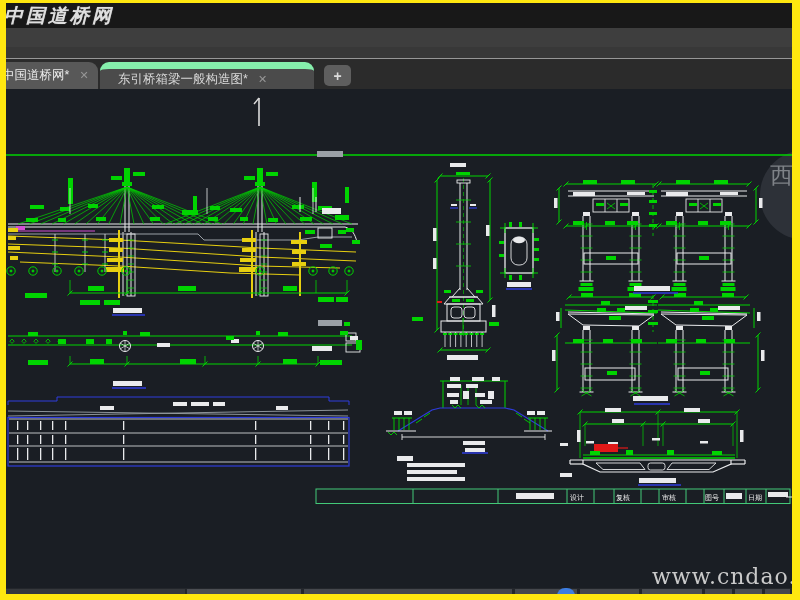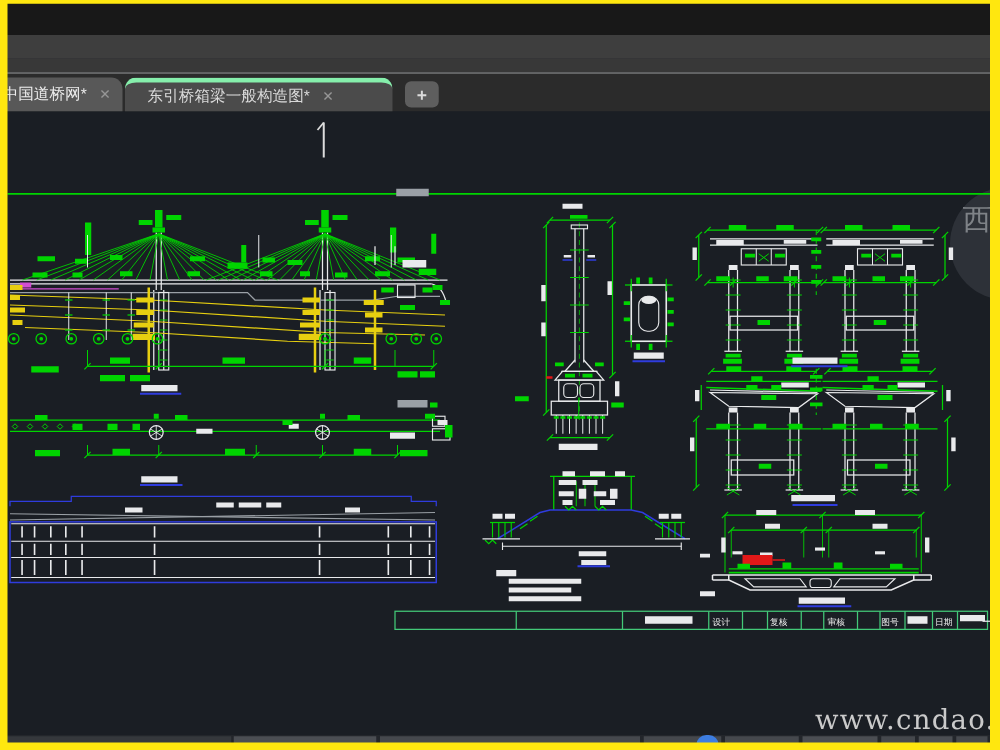--- a/index.html
+++ b/index.html
@@ -17,21 +17,21 @@
   .wm-topleft {
     position:absolute; left:4px; top:3px; color:#dedede; font-size:19px;
     letter-spacing:3px; font-weight:bold; font-style:italic; text-shadow:0 0 1px #888;
   }
   .tab {
     position:absolute; top:3px; height:27px; border-radius:9px 9px 0 0;
     display:flex; align-items:center; color:#ececec; font-size:12.5px; white-space:nowrap;
   }
   .tab .x { margin-left:10px; color:#969696; font-size:11px; }
   .tab1 { left:-34px; width:132px; background:#585858; padding-left:36px; }
-  .tab2 { left:100px; width:214px; background:#4b4b4b; border-top:4px solid #86efac; padding-left:18px; color:#d9d9d9; }
+  .tab2 { left:100px; width:214px; background:#4b4b4b; border-top:7px solid #86efac; padding-left:18px; color:#d9d9d9; }
   .newtab {
     position:absolute; left:324px; top:6px; width:27px; height:21px; border-radius:5px;
     background:#5e5e5e; color:#dcdcdc; font-size:14px; font-weight:bold;
     display:flex; align-items:center; justify-content:center;
   }
   
   .west-circle {
     position:absolute; left:760px; top:150px; width:90px; height:90px;
     border-radius:50%; background:#2d3138;
   }
@@ -54,20 +54,21 @@
 </style>
 </head>
 <body>
 
 <div class="app">
 
   <div class="titlebar-dark"></div>
   <div class="titlebar-gray"></div>
   <div class="titlebar-gray2"></div>
   <div class="sep-line"></div>
+  <div class="wm-topleft">中国道桥网</div>
 
   <div class="tabbar">
     <div class="tab tab1">
       <span>中国道桥网*</span>
       <span class="x">✕</span>
     </div>
     <div class="tab tab2">
       <span>东引桥箱梁一般构造图*</span>
       <span class="x">✕</span>
     </div>

